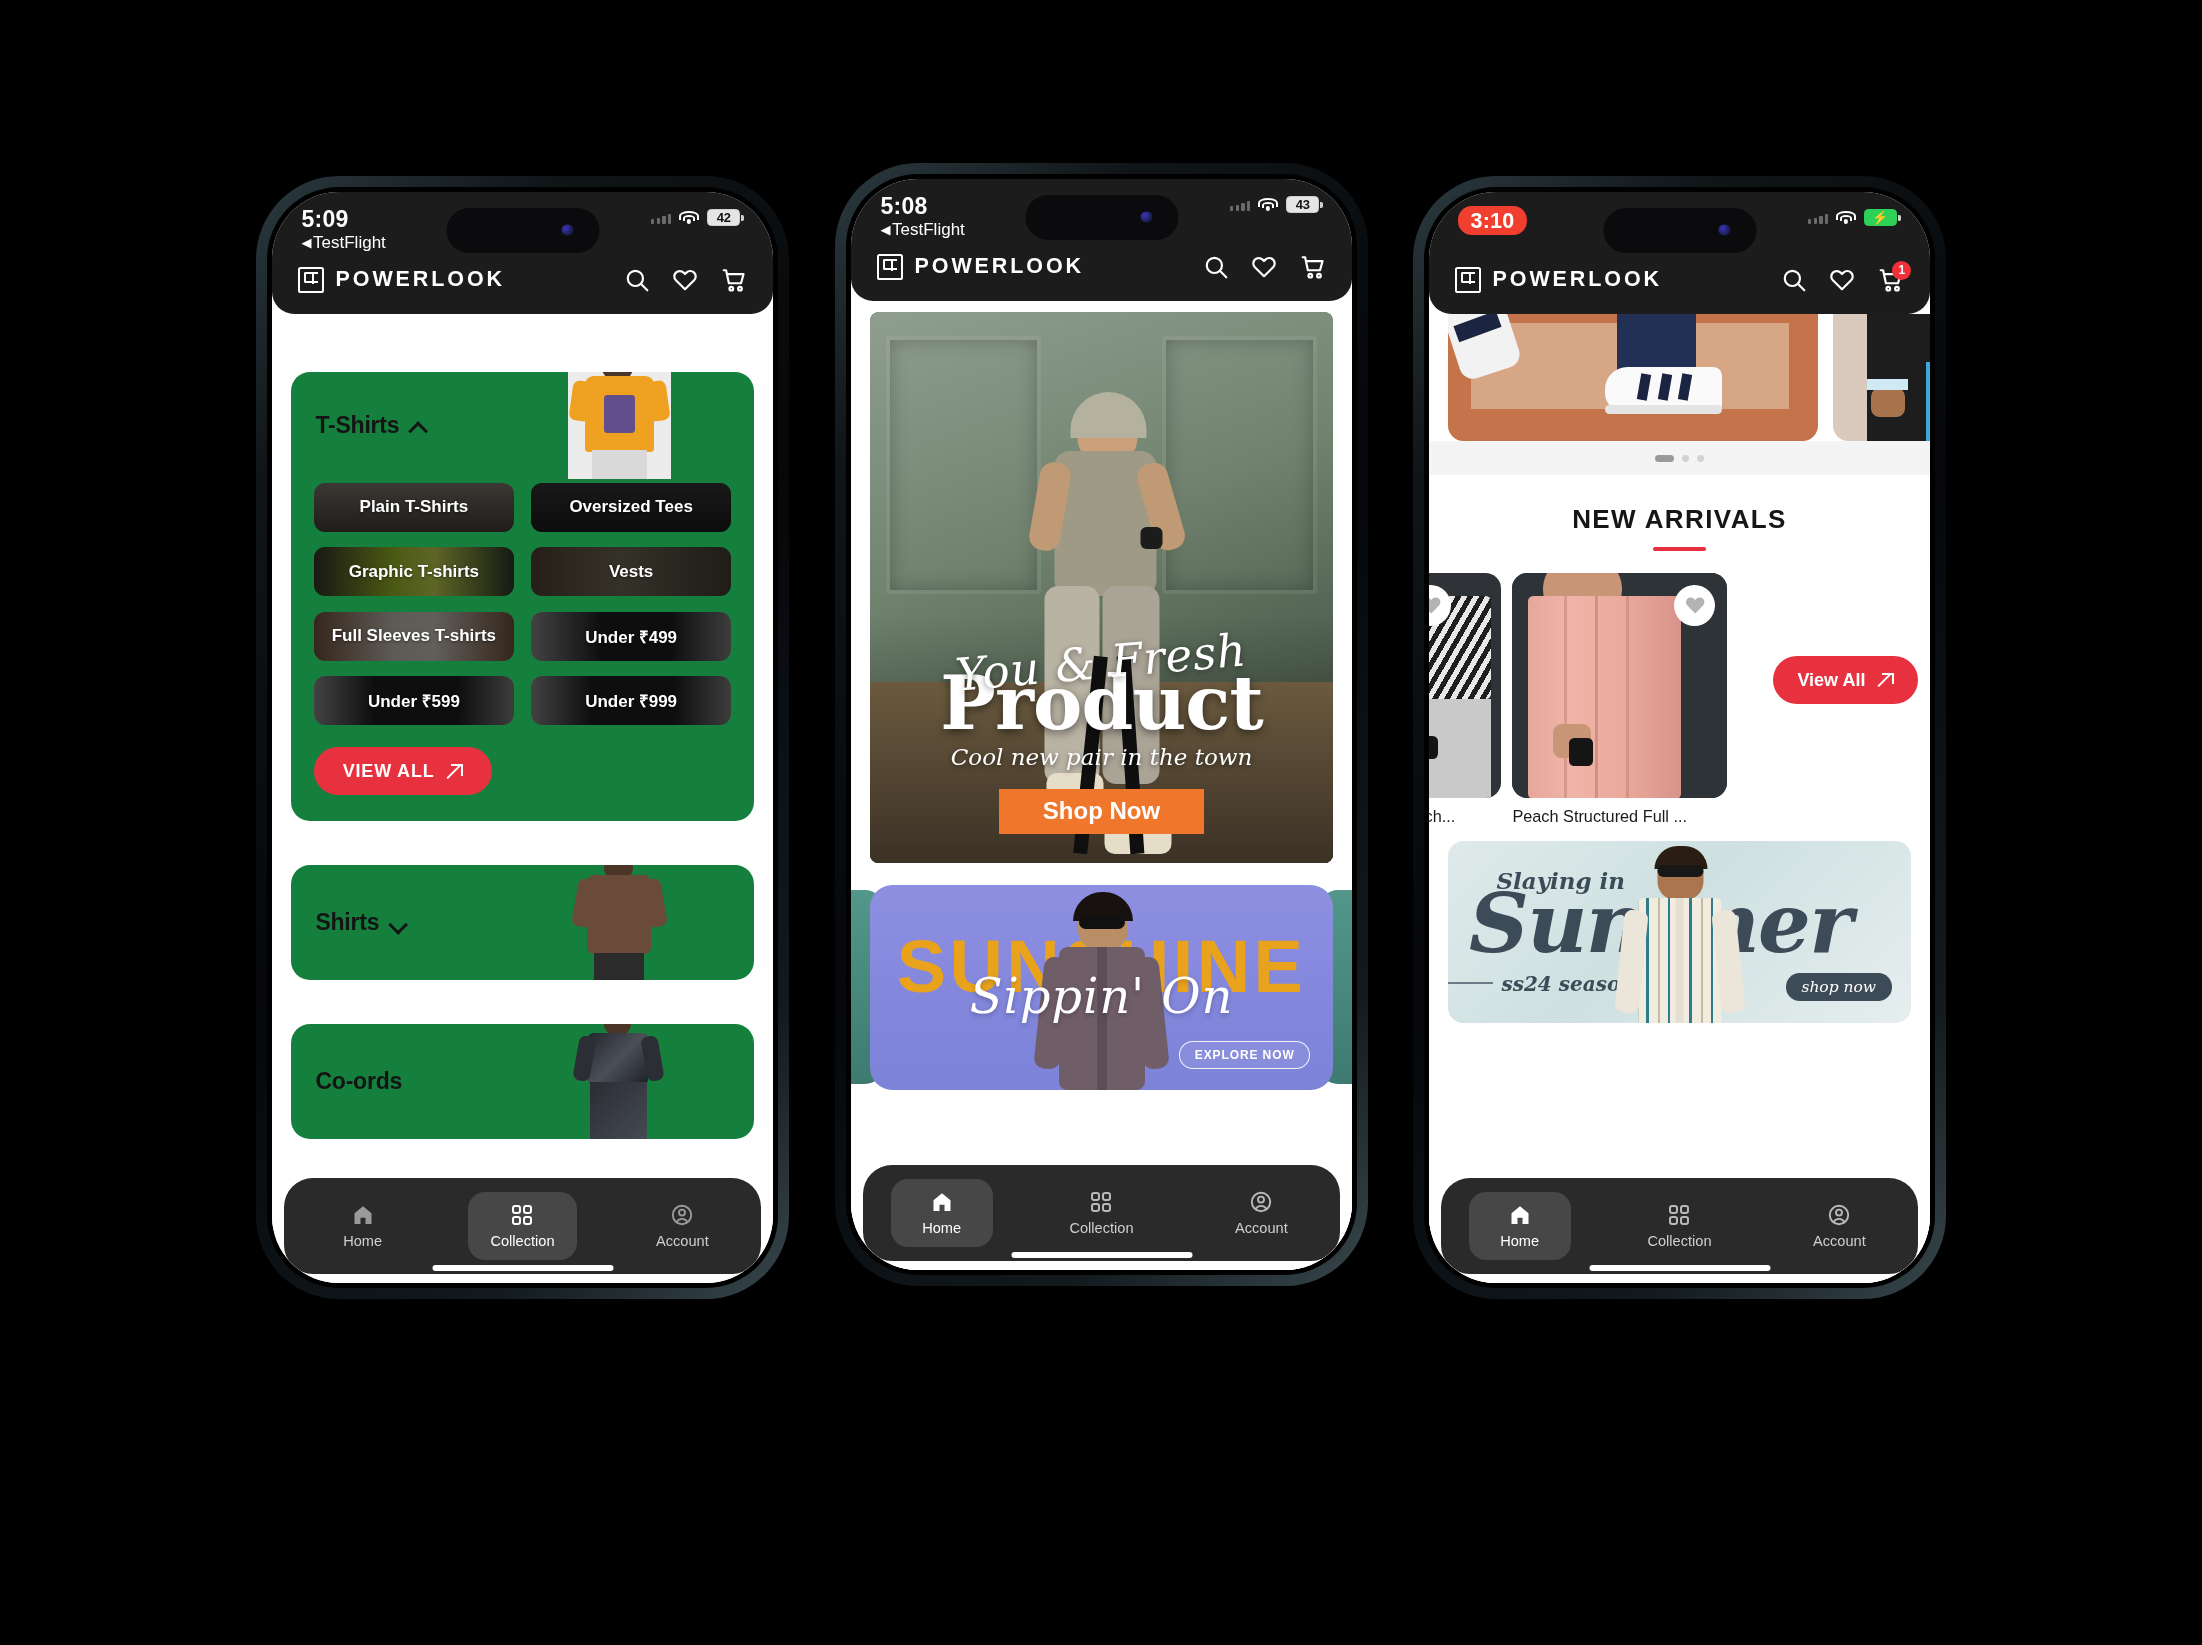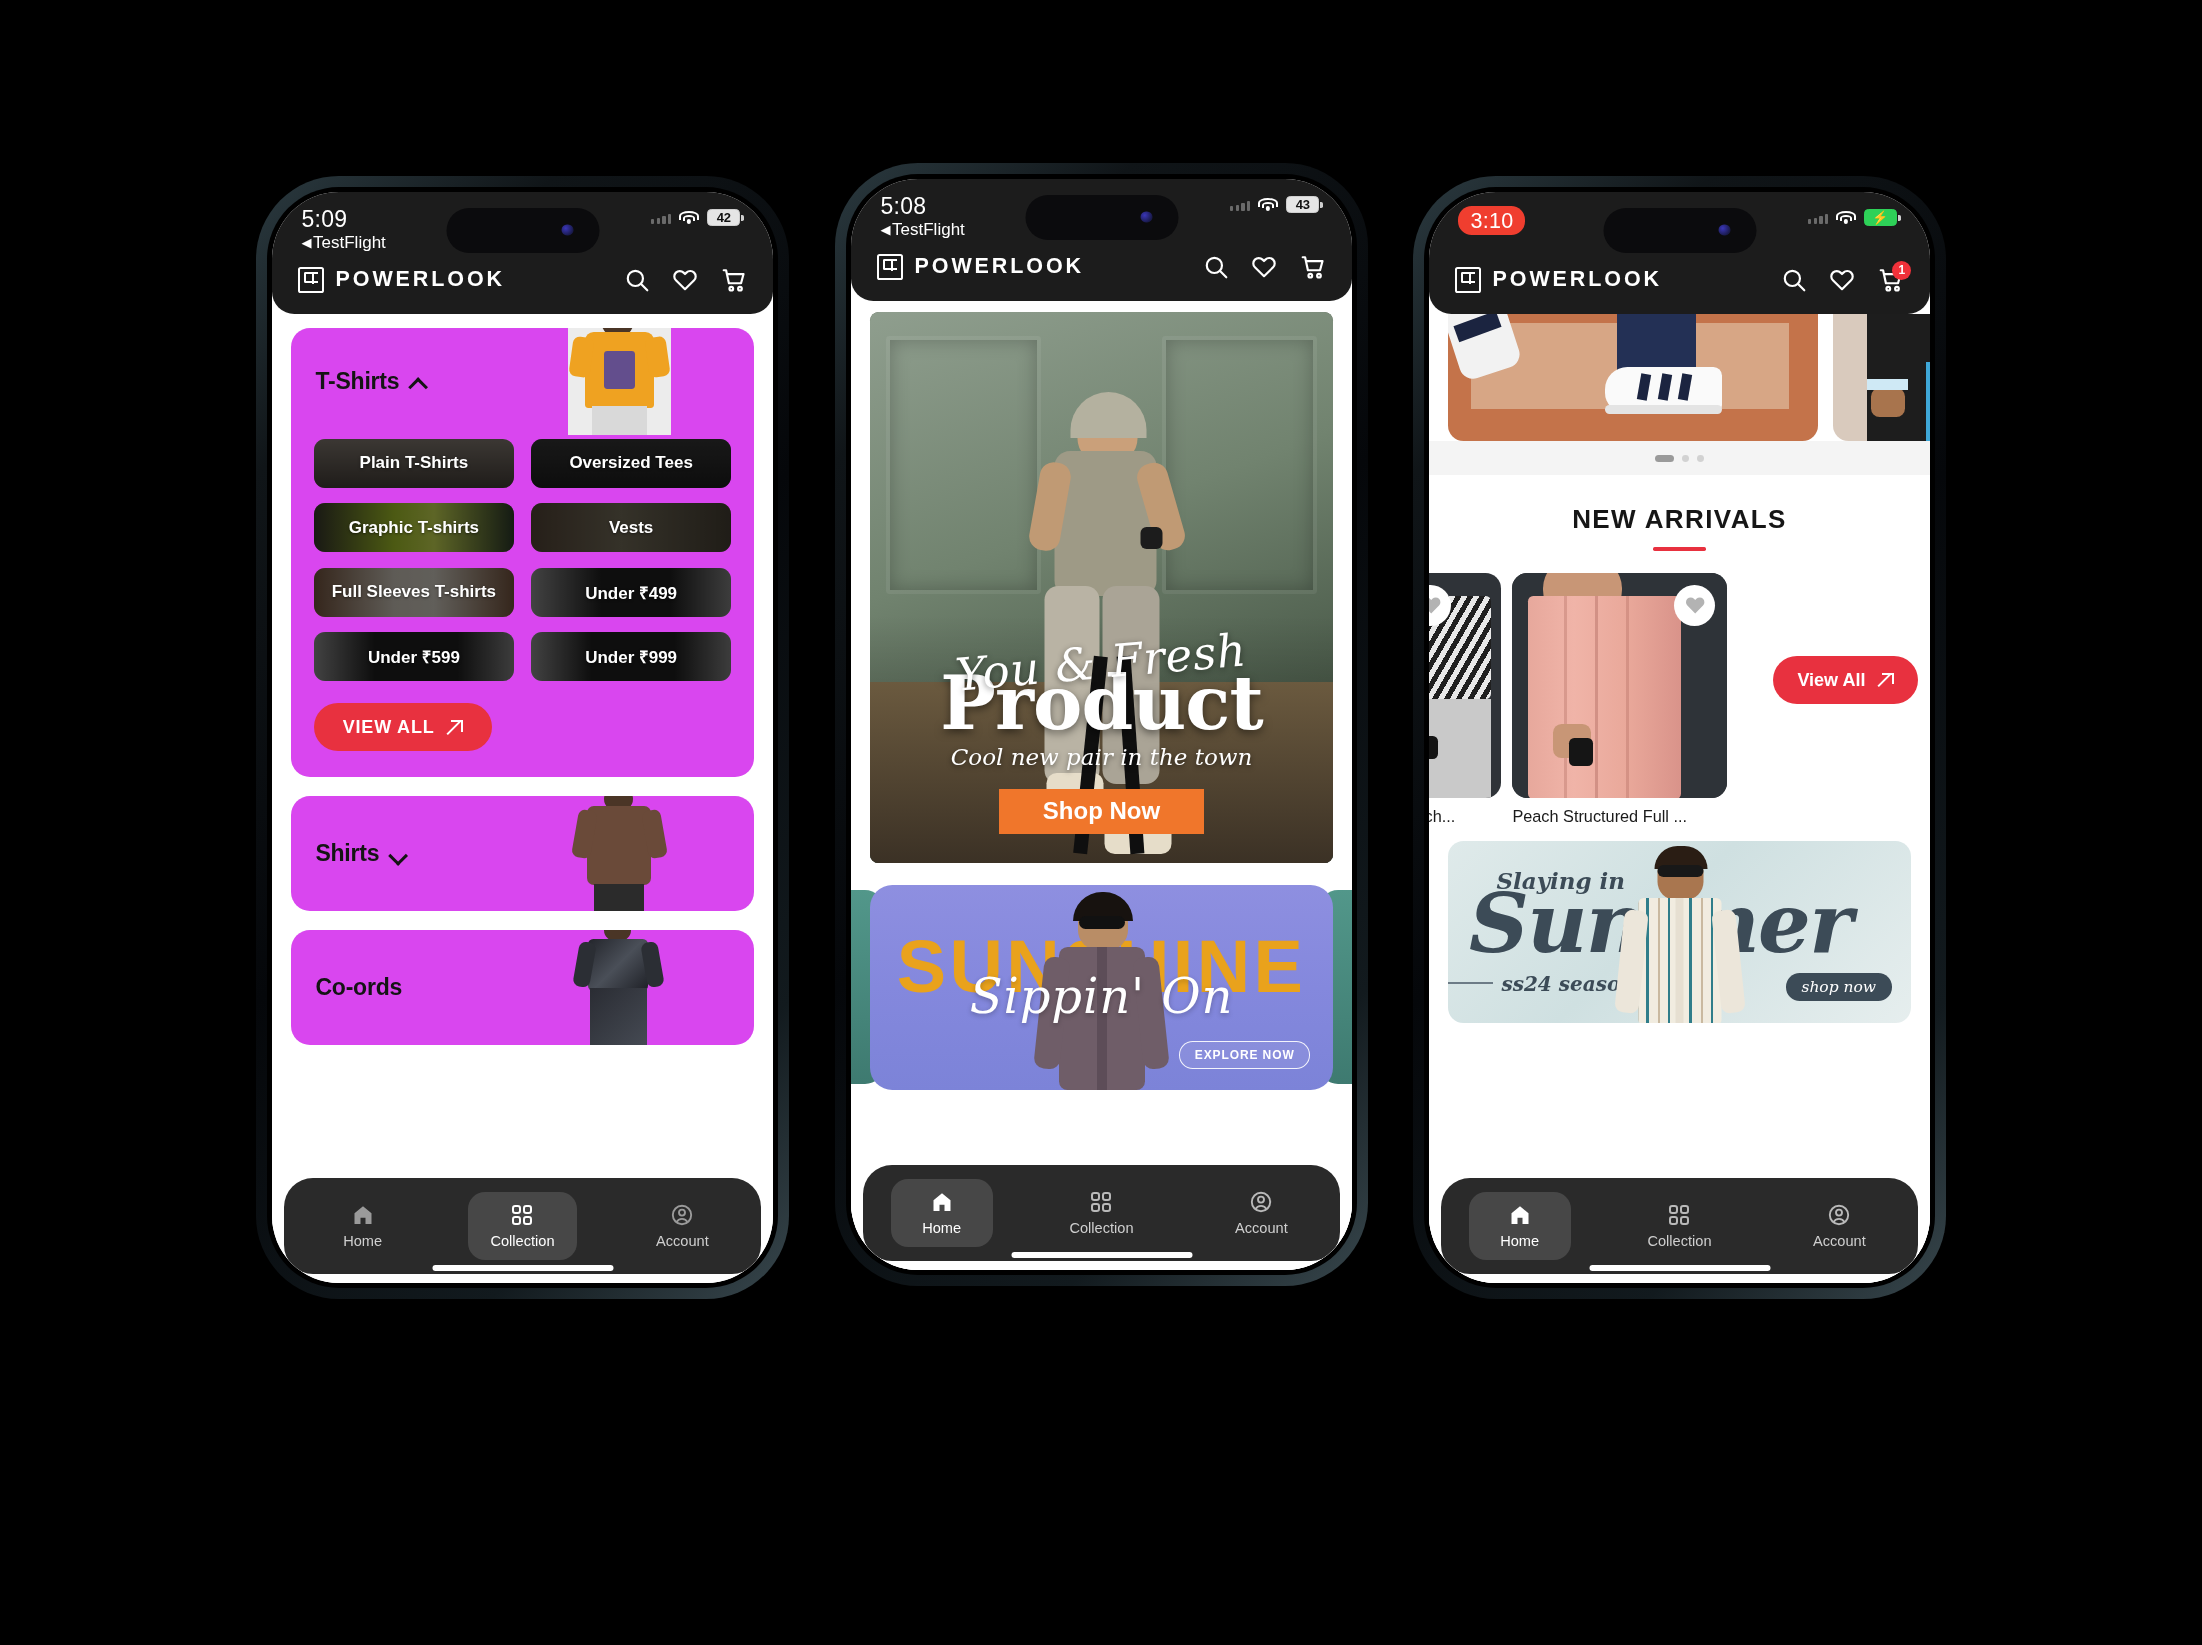--- a/index.html
+++ b/index.html
@@ -51,21 +51,21 @@
     z-index: 6;
   }
   .statusbar {
     height: 46px;
     display: flex; align-items: flex-start;
     justify-content: space-between;
     padding: 1.7px 29px 0 29px;
     position: relative;
   }
   .st-left { display:flex; flex-direction:column; gap:0.9px; }
-  .st-time { color:#fff; font-size:23px; font-weight:400; letter-spacing:0.3px; line-height:26px; }
+  .st-time { color:#fff; font-size:23px; font-weight:700; letter-spacing:0.3px; line-height:26px; }
   .st-time.pill {
     background:#F03E2F; color:#fff; border-radius:13.8px;
     padding: 1.7px 12px; font-size:21.5px; align-self:flex-start;
   }
   .st-back { color:#fff; font-size:17px; font-weight:500; line-height:20.6px; white-space:nowrap; }
   .st-back .tri { font-size:13px; position:relative; top:-0.9px; margin-right:1.7px; }
   .notch {
     position:absolute; left:50%; top:3.4px; transform:translateX(-50%);
     width:153px; height:45px; border-radius:24px; background:#0b0b0d;
   }
@@ -120,22 +120,22 @@
     background:#F0313A; border-radius:9.5px; color:#fff; font-size:12px; font-weight:700;
     display:flex; align-items:center; justify-content:center; padding:0 4.3px;
   }
 
   
   .body { flex:1 1 auto; position:relative; overflow:hidden; background:#fff; }
 
   
   .p1-scroll { padding: 13.8px 19px 0 19px; height:100%; background:#fff; }
   .cat-card {
-    background:#d946ef; border-radius:19px; margin-bottom:19px;
-    position:relative; overflow:hidden;
+    background:#15803d; border-radius:19px; margin-bottom:19px;
+    position:relative; overflow:hidden;margin-top:44px;
   }
   .cat-head {
     height: 107px; display:flex; align-items:center;
     padding: 0 24px; position:relative;
   }
   .cat-title { font-size:23px; font-weight:700; color:#141414; letter-spacing:-0.2px; }
   .chev { margin-left:10.3px; display:inline-block; width:17px; height:17px; position:relative; }
   .chev::before {
     content:""; position:absolute; left:1.7px; top:3.4px; width:11.2px; height:11.2px;
     border-right:3.4px solid #141414; border-bottom:3.4px solid #141414;

